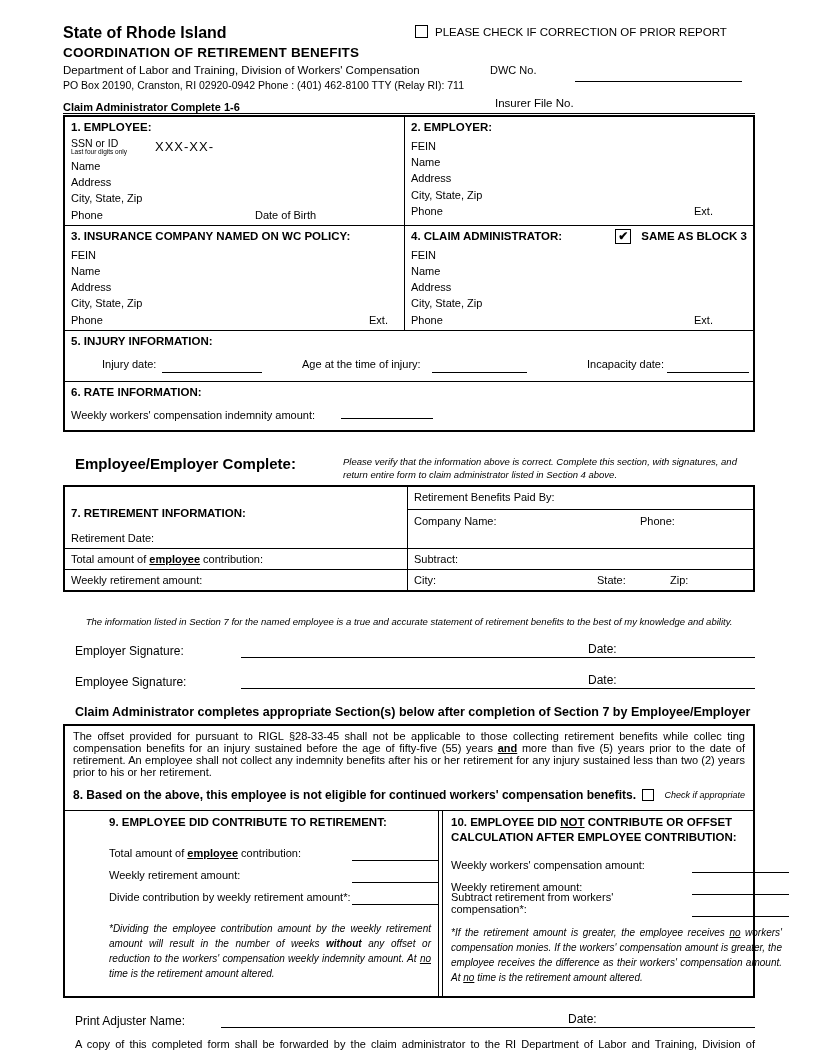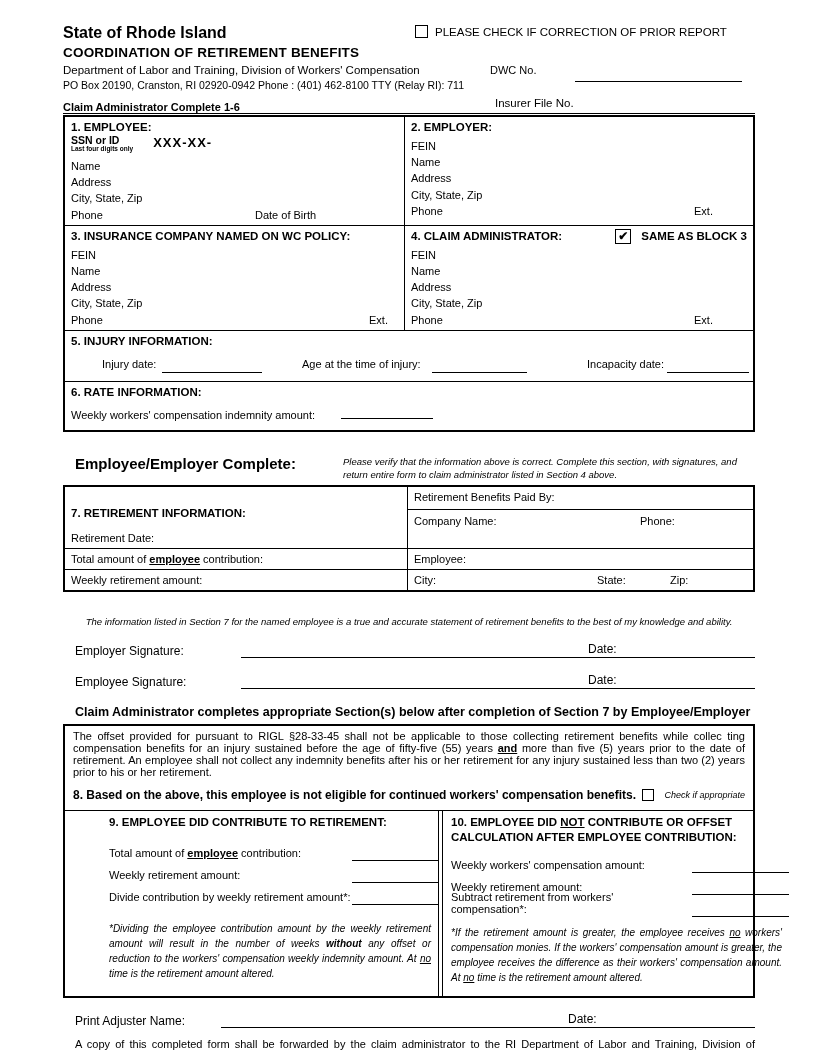--- a/index.html
+++ b/index.html
@@ -27,21 +27,21 @@
 
   
   .tbl { border:2px solid #000; margin-top:1px; }
   .trow { display:grid; grid-template-columns:339px 349px; }
   .trow + .trow { border-top:1.5px solid #000; }
   .cell { padding:3px 6px 2px 6px; position:relative; }
   .cell.rt { border-left:1.5px solid #000; }
   .b-title { font-size:11.5px; font-weight:bold; line-height:15px; }
   .fline { font-size:11px; line-height:16.2px; position:relative; }
   .abs { position:absolute; }
-  .ssn-row { display:flex; align-items:flex-start; gap:20px; height:23px;font-weight:bold; }
+  .ssn-row { display:flex; align-items:center; gap:28px; height:23px; }
   .ssn-stack { line-height:1; }
   .ssn-main { font-size:10.5px; }
   .ssn-sub  { font-size:6.5px; }
   .ssn-val  { font-size:13px; letter-spacing:1px; }
 
   .s5-line { position:relative; height:22px; font-size:11px; margin-top:4px; }
   .uline { border-bottom:1.5px solid #000; position:absolute; height:0; }
 
   .s6-line { display:flex; align-items:baseline; font-size:11px; margin-top:6px; padding-bottom:4px; }
   .s6-slot { width:92px; border-bottom:1.5px solid #000; margin-left:26px; height:13px; }
@@ -220,21 +220,21 @@
         <div class="t7-sub" style="padding:5px 6px 4px 6px; position:relative;">
           <span>Company Name:</span>
           <span class="abs" style="left:232px; top:5px;">Phone:</span>
         </div>
       </div>
     </div>
     <div class="t7row">
       <div class="t7c">
         <span>Total amount  of </span><u style="font-weight:bold;">employee</u><span> contribution:</span>
       </div>
-      <div class="t7c rt">Employee:</div>
+      <div class="t7c rt">Subtract:</div>
     </div>
     <div class="t7row">
       <div class="t7c">Weekly retirement amount:</div>
       <div class="t7c rt">
         <span>City:</span>
         <span class="abs" style="left:189px; top:4px;">State:</span>
         <span class="abs" style="left:262px; top:4px;">Zip:</span>
       </div>
     </div>
   </div>

